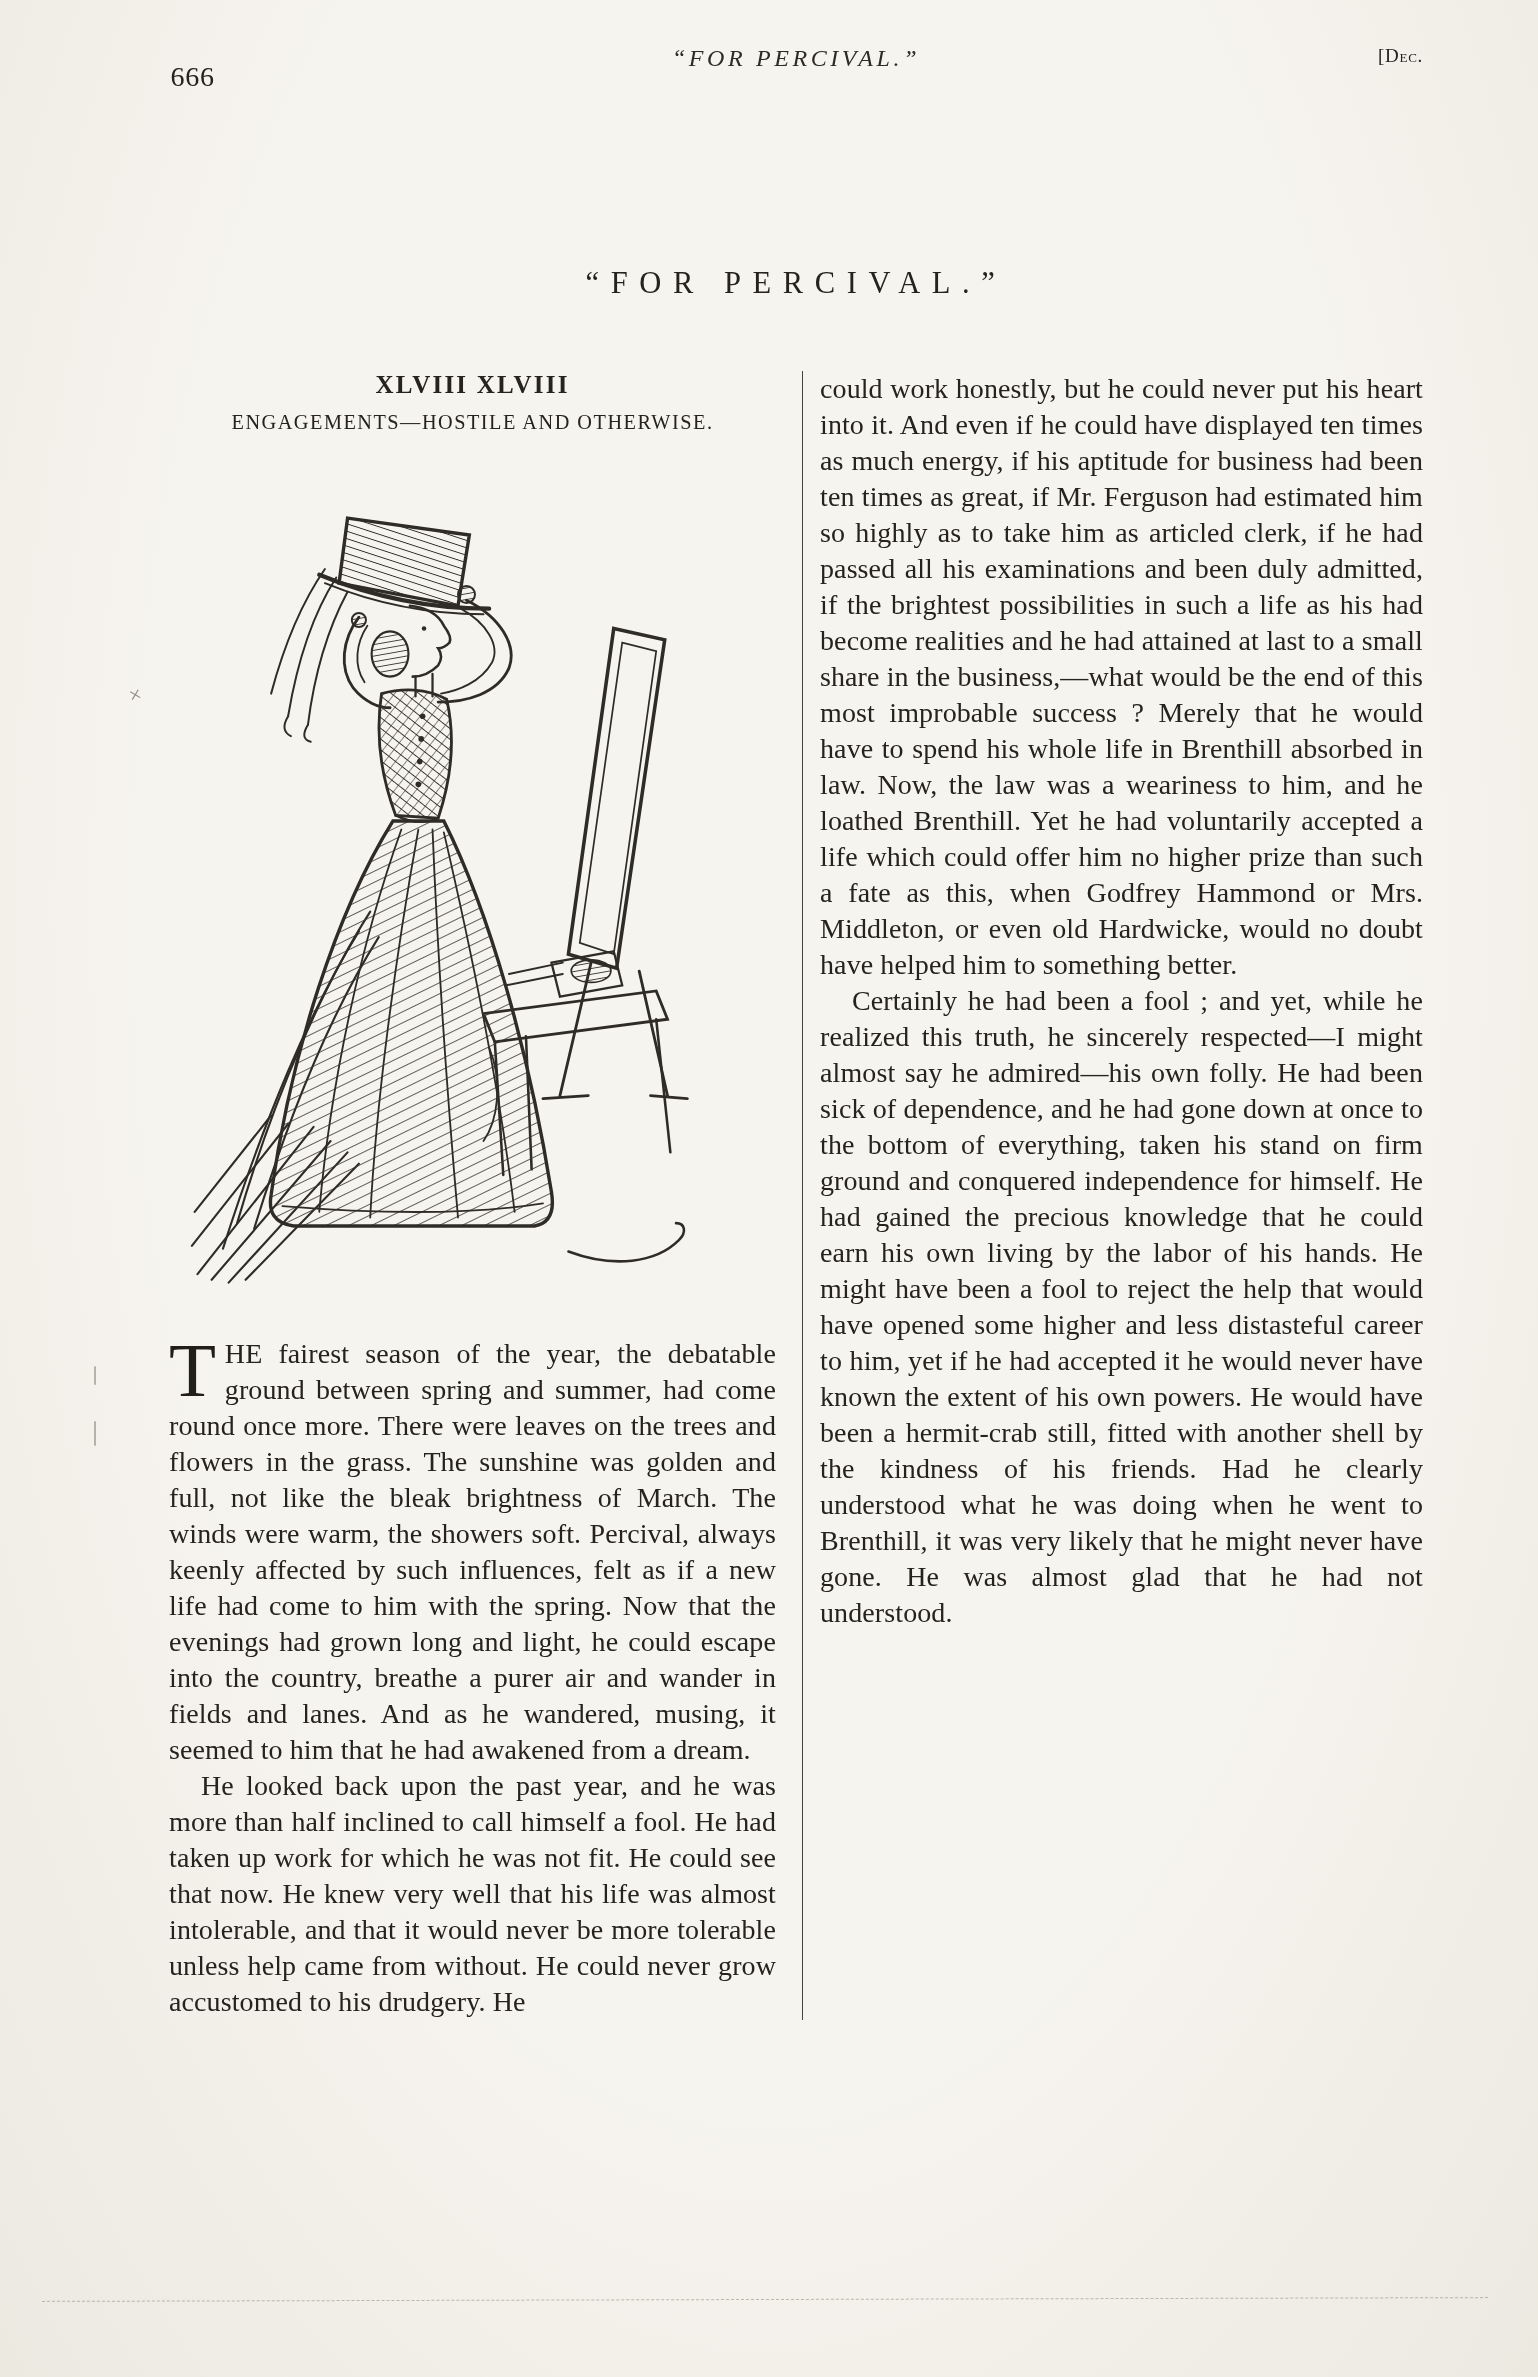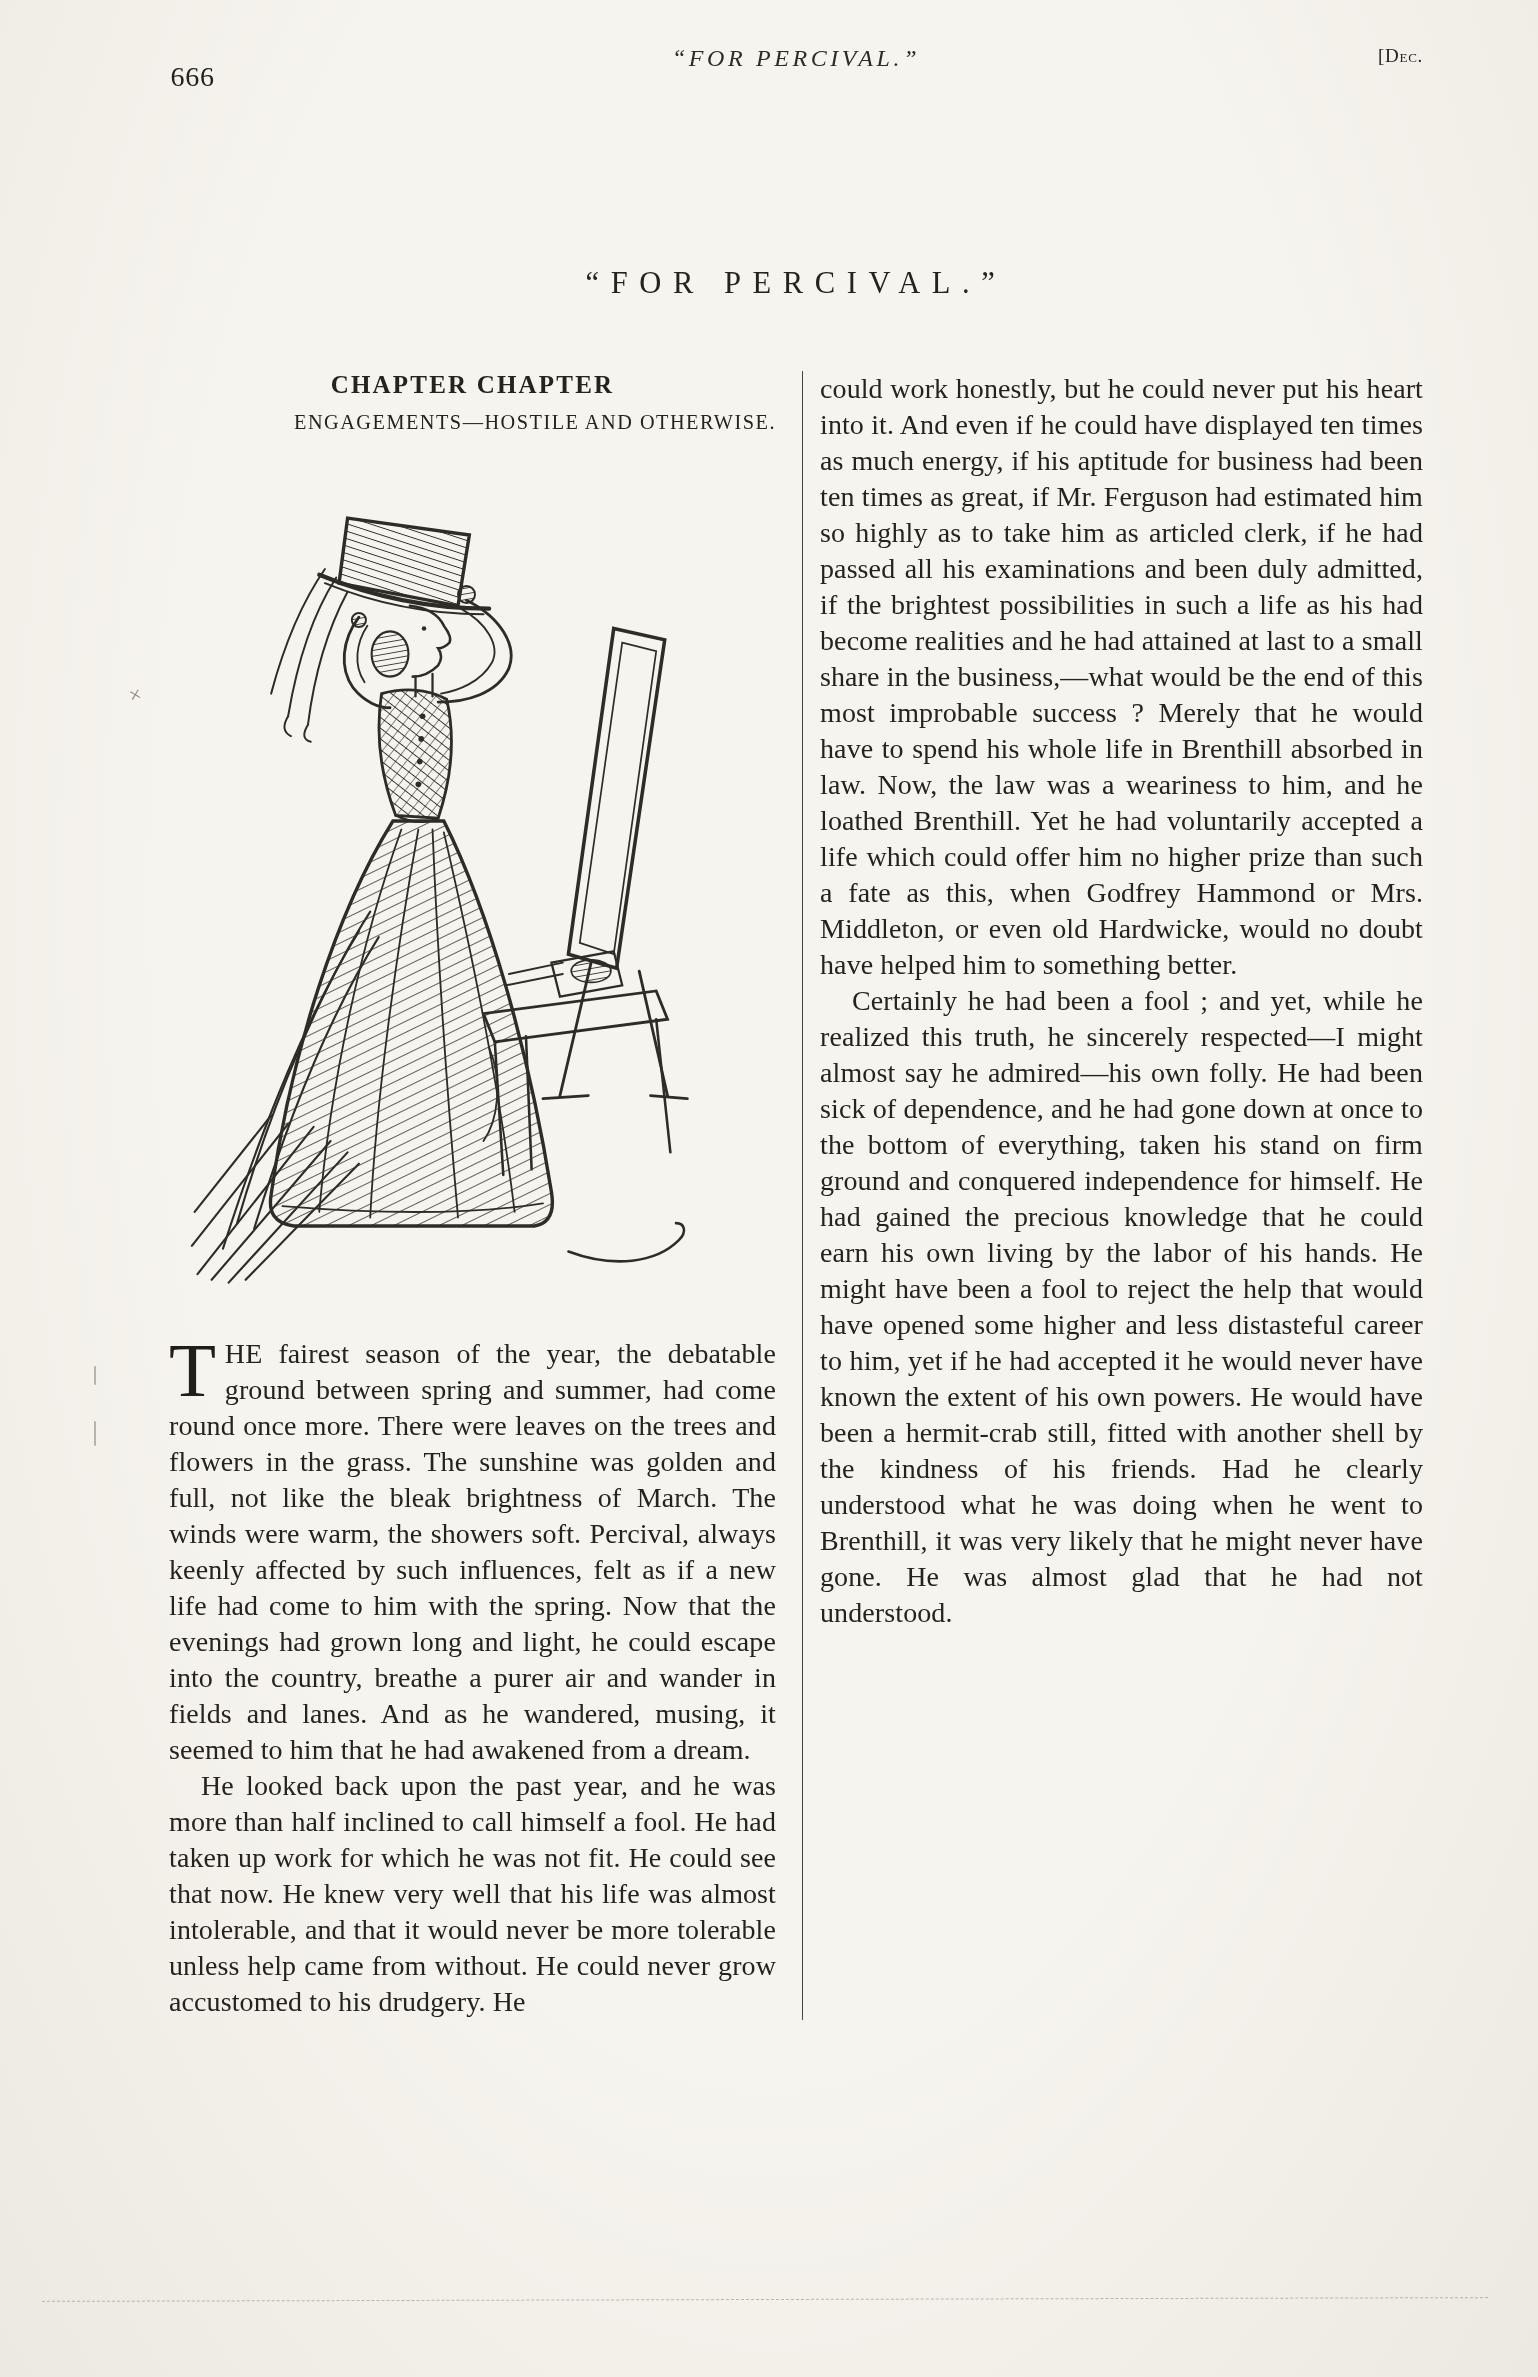--- a/index.html
+++ b/index.html
@@ -40,21 +40,21 @@
     flex: 1;
     border-left: 1.5px solid #47443d;
     margin-left: 26px;
     padding-left: 17px;
   }
   .chapter {
     margin: 0; text-align: center;
     font-size: 25px; font-weight: 700; letter-spacing: 2.2px;
   }
   .subchapter {
-    margin: 11.6px 0 0 0; text-align: right;
+    margin: 11.6px 0 0 0; text-align: center;
     font-size: 20.3px; font-weight: 400; letter-spacing: 1.5px;
   }
   figure.illustration { margin: 42px 14.5px 17.4px 20.3px; width: 538px; height: 843px; }
   figure.illustration svg { display: block; }
   p.para {
     margin: 0;
     font-size: 28px; line-height: 36px;
     text-align: justify;
     letter-spacing: 0.1px;
   }
@@ -92,21 +92,21 @@
     <span class="page-num">666</span>
     <span class="run-title">“FOR PERCIVAL.”</span>
     <span class="issue">[Dec.</span>
   </header>
 
   <h1 class="title">“FOR PERCIVAL.”</h1>
 
   <div class="columns">
 
     <div class="col left">
-      <h2 class="chapter">CHAPTER CHAPTER</h2>
+      <h2 class="chapter">XLVIII XLVIII</h2>
       <h3 class="subchapter">ENGAGEMENTS—HOSTILE AND OTHERWISE.</h3>
 
       <figure class="illustration" aria-label="Pen-and-ink sketch of a young woman in a long Victorian dress raising both hands to adjust her tall hat, standing before a tilted cheval mirror and small table">
         <svg viewBox="0 0 380 580" width="538" height="843" xmlns="http://www.w3.org/2000/svg">
           <defs>
             <pattern id="skirtHatch" width="7" height="7" patternUnits="userSpaceOnUse" patternTransform="rotate(64)">
               <line x1="0" y1="0" x2="0" y2="7" stroke="#37332c" stroke-width="1.1"></line>
             </pattern>
             <pattern id="bodiceCross" width="6" height="6" patternUnits="userSpaceOnUse" patternTransform="rotate(38)">
               <path d="M0,0 L0,6 M0,3 L6,3" stroke="#37332c" stroke-width="0.8" fill="none"></path>

